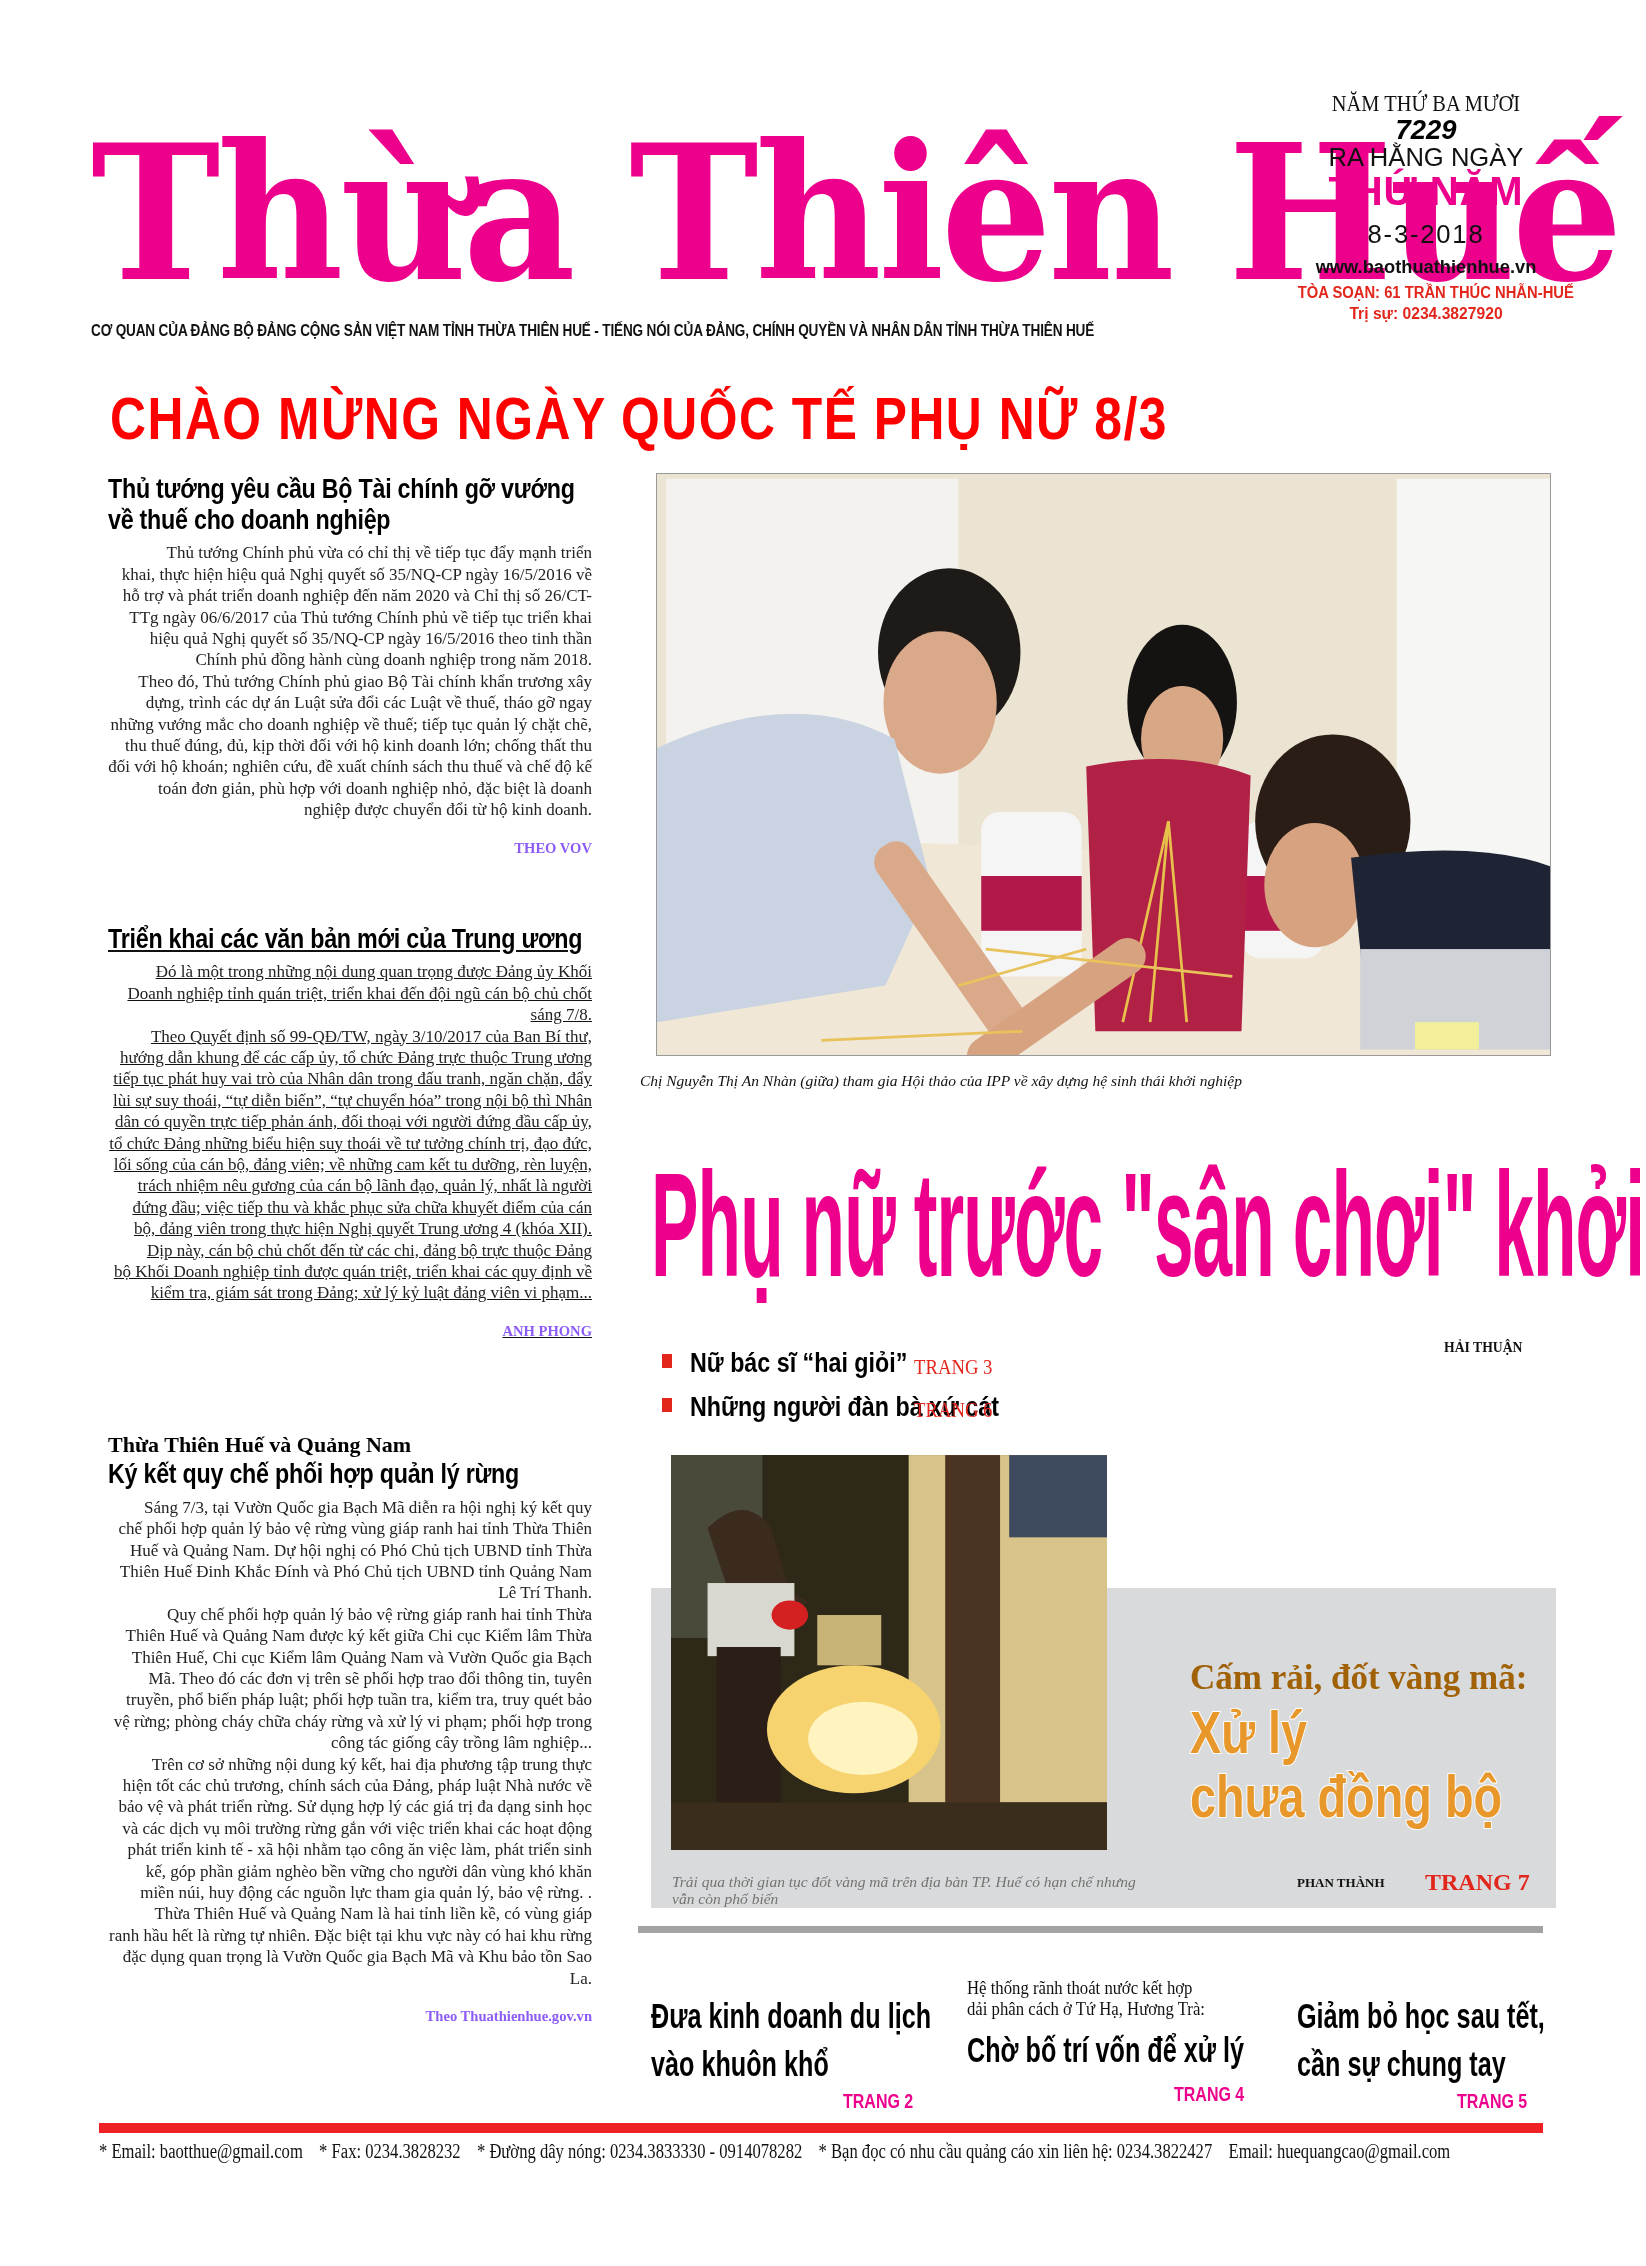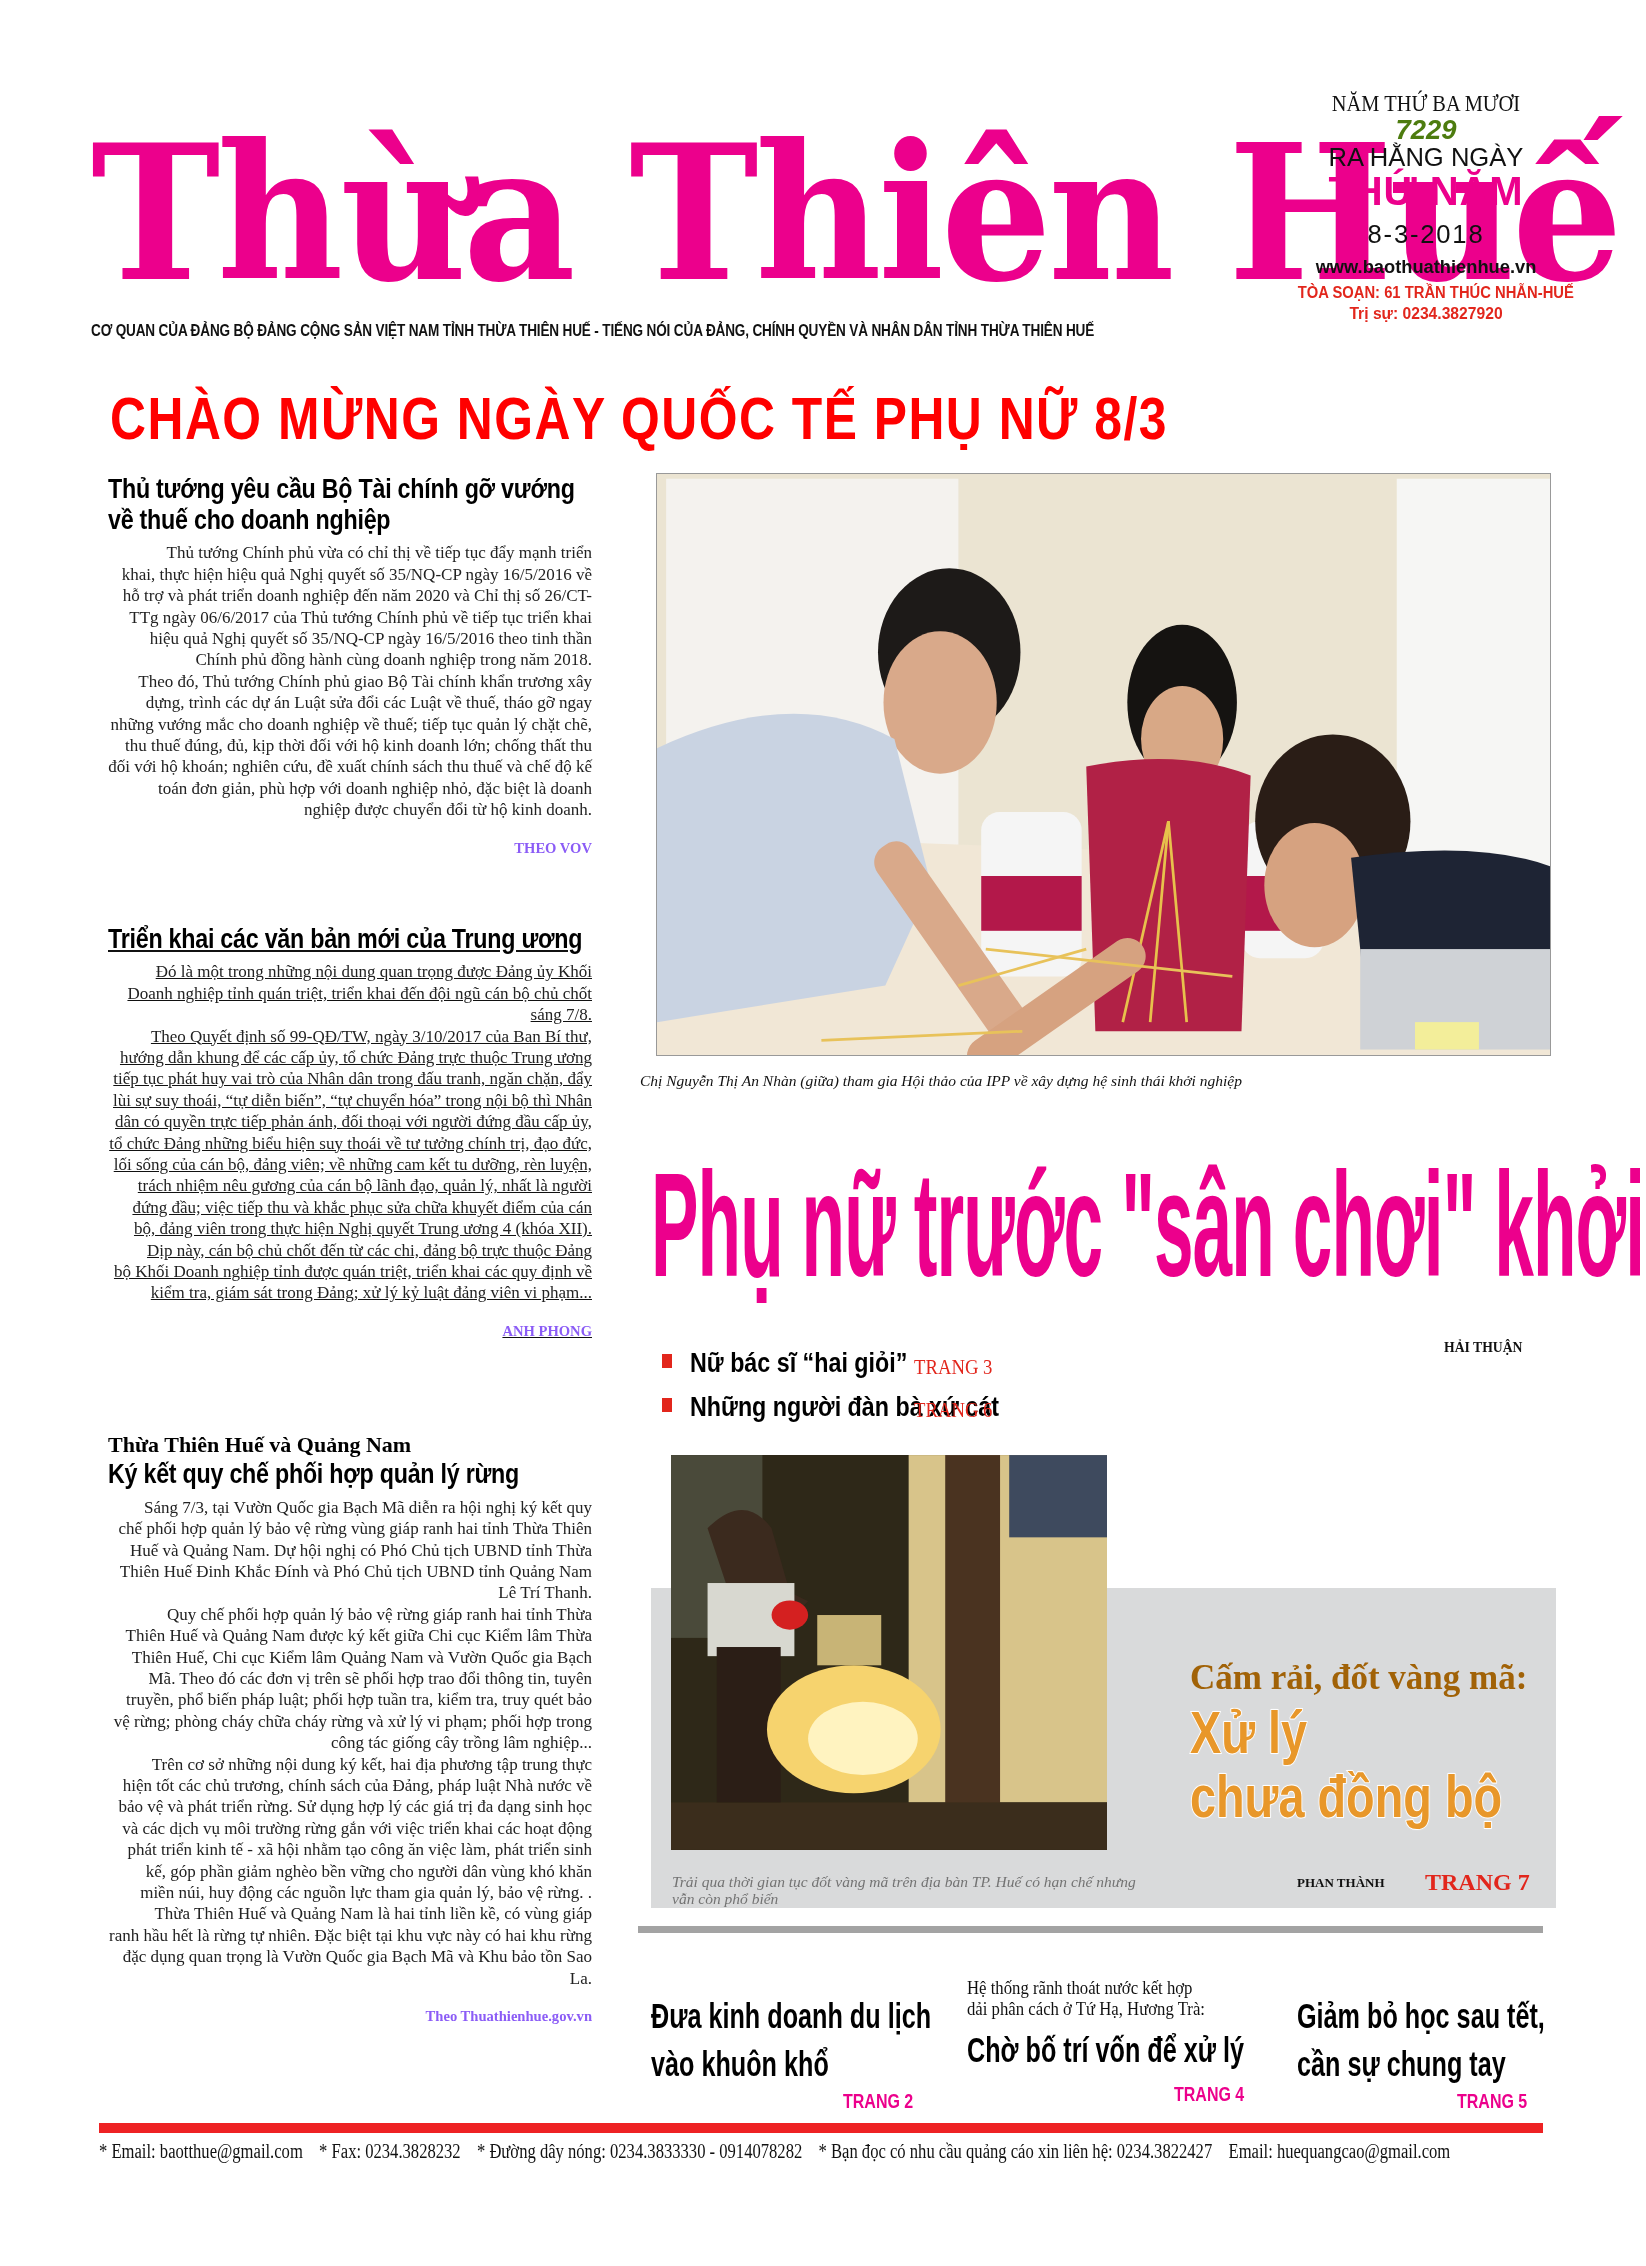--- a/index.html
+++ b/index.html
@@ -16,21 +16,21 @@
     letter-spacing: -3.7px; transform: scaleX(0.93); transform-origin: left top;
     white-space: nowrap;
   }
   .masthead-tagline {
     left: 91px; top: 320px; width: 1179px;
     font-family: "Liberation Sans", sans-serif; font-weight: bold; font-size: 17.4px;
     transform: scaleX(0.78); transform-origin: left top; white-space: nowrap; letter-spacing: -0.2px;
   }
   .issue-box { left: 1275px; top: 90px; width: 302px; text-align: center; }
   .issue-year { font-family: "Liberation Serif", serif; font-size: 24px; color: #111; transform: scaleX(0.85); }
-  .issue-number { font-family: "Liberation Sans", sans-serif; font-weight: bold; font-style: italic; font-size: 27.4px; color: #4d7c0f; line-height: 25.6px; }
+  .issue-number { font-family: "Liberation Sans", sans-serif; font-weight: bold; font-style: italic; font-size: 27.4px; color: #000000; line-height: 25.6px; }
   .issue-freq { font-family: "Liberation Sans", sans-serif; font-size: 25.6px; color: #111; margin-top: 1px; line-height: 27.4px; }
   .issue-day { font-family: "Liberation Sans", sans-serif; font-weight: 900; font-size: 40px; color: #ec008c; line-height: 40px; letter-spacing: 0.9px; }
   .issue-date { font-family: "Liberation Sans", sans-serif; font-size: 25.6px; color: #111; margin-top: 9.1px; letter-spacing: 1.8px; }
   .issue-web { font-family: "Liberation Sans", sans-serif; font-weight: bold; font-size: 18.3px; color: #111; margin-top: 7.3px; }
   .issue-addr { font-family: "Liberation Sans", sans-serif; font-weight: bold; font-size: 17.4px; color: #e2261c; margin-top: 3.7px; transform: scaleX(0.85); white-space: nowrap; }
   .issue-phone { font-family: "Liberation Sans", sans-serif; font-weight: bold; font-size: 17.4px; color: #e2261c; transform: scaleX(0.9); }
 
   .banner {
     left: 110px; top: 382px; width: 1480px; height: 73px;
     font-family: "Liberation Sans", sans-serif; font-weight: 900; color: #ff0000;

